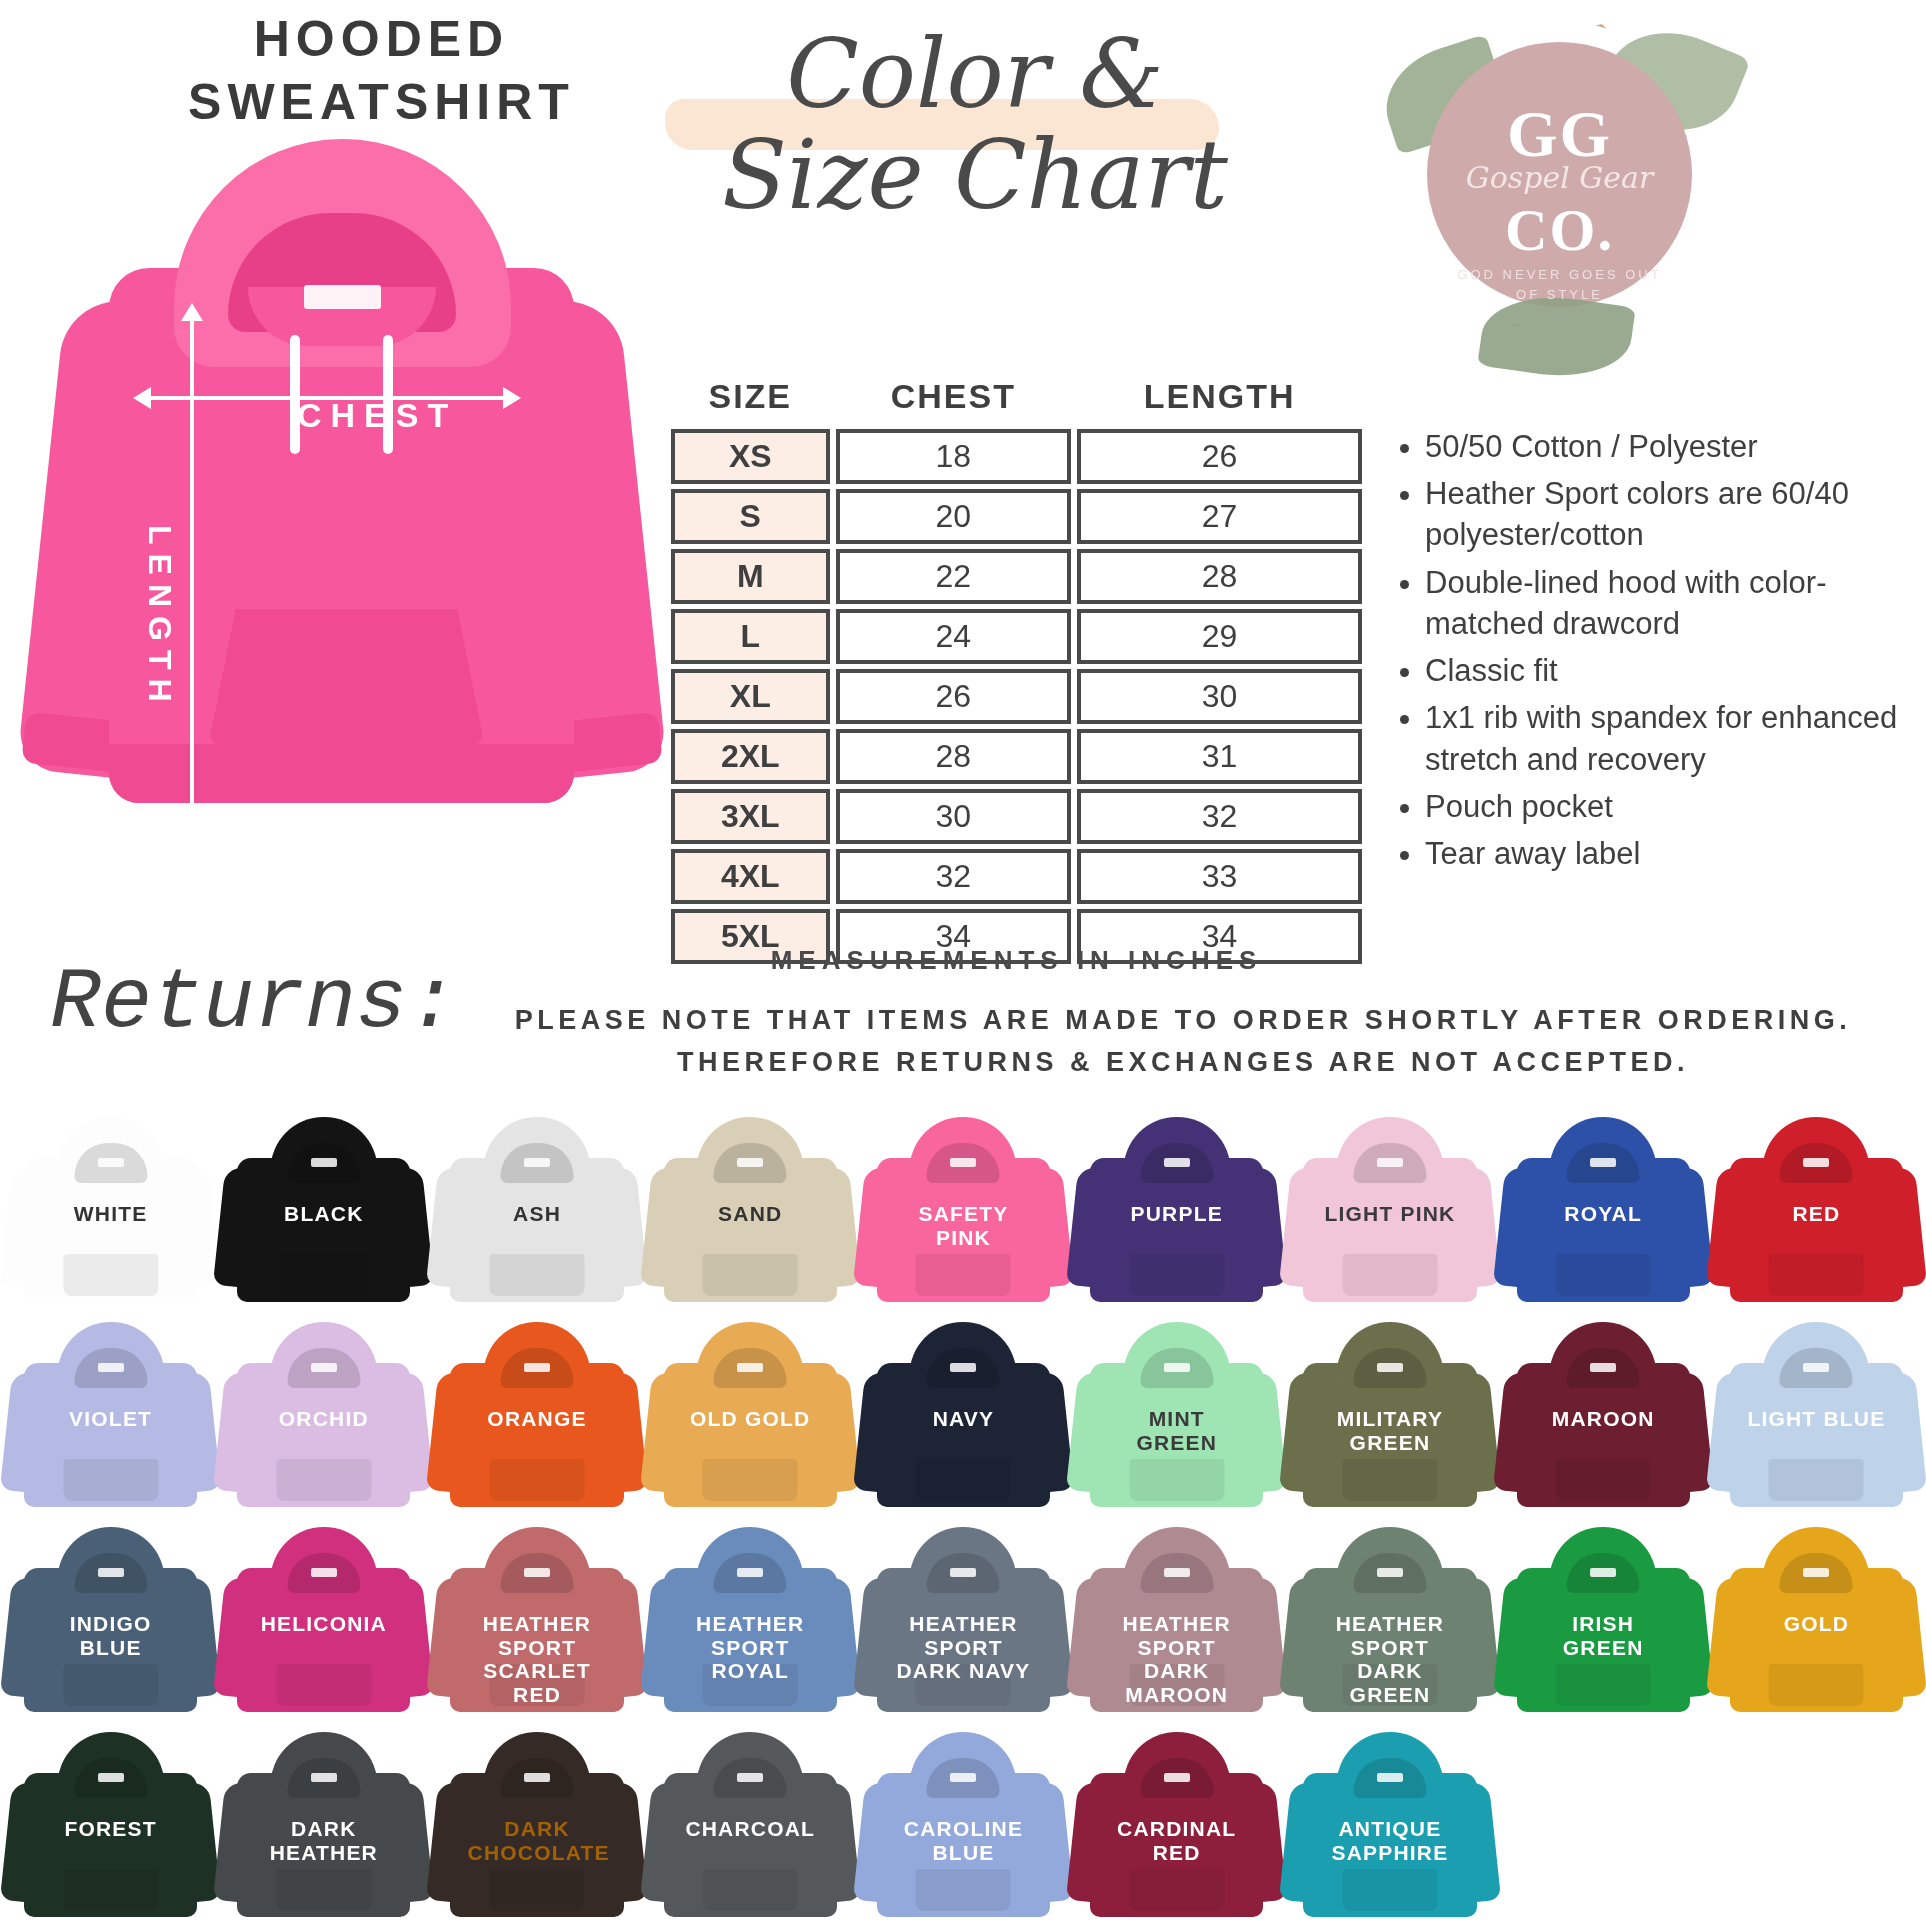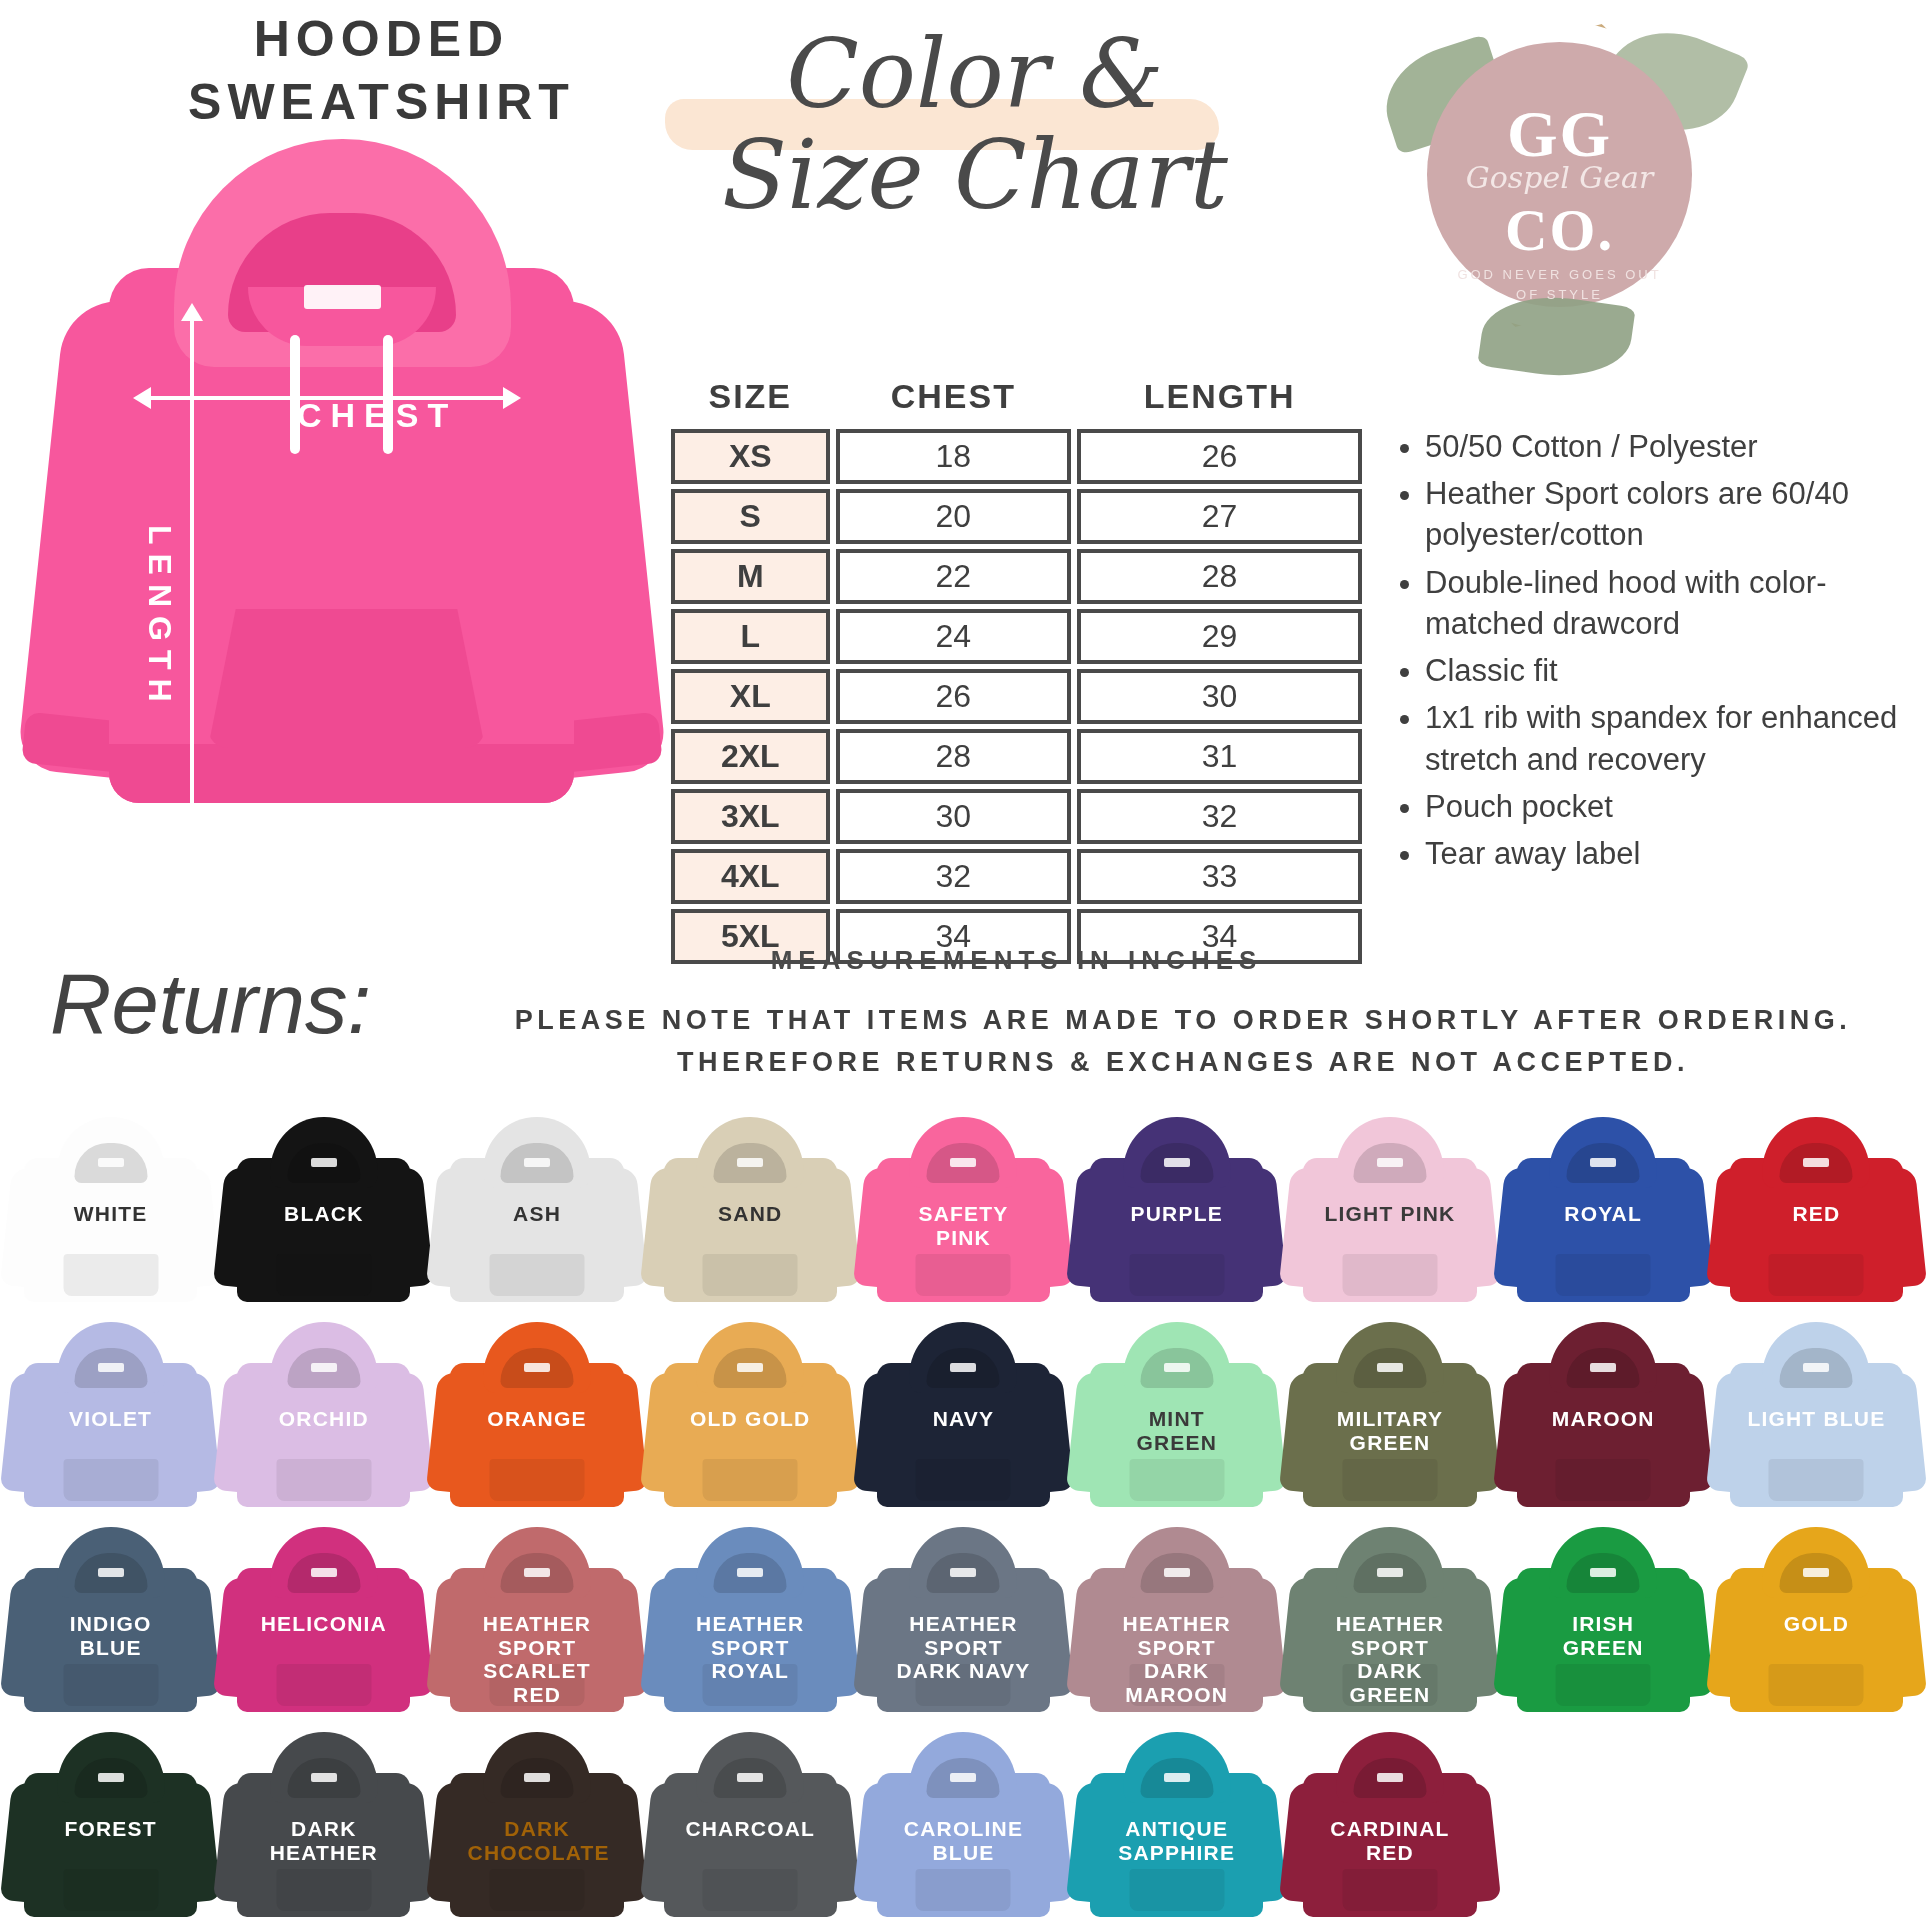--- a/index.html
+++ b/index.html
@@ -359,21 +359,21 @@
     line-height: 1.33;
     margin-bottom: 6px;
     color: #3f3f3f;
   }
 
   
   .returns-script {
     position:absolute;
     left: 50px;
     top: 955px;
-    font-family: Liberation Sans, sans-serif;
+    font-family: Liberation Mono, monospace;
     font-style: italic;
     font-size: 85px;
     color: #434343;
   }
   .returns-note {
     position:absolute;
     left: 475px;
     top: 1000px;
     width: 1416px;
     text-align:center;
@@ -918,33 +918,33 @@
       <div class="sleeveL" style="background:#93a9dc"></div>
       <div class="sleeveR" style="background:#93a9dc"></div>
       <div class="body" style="background:#93a9dc"></div>
       <div class="pocket" style="background:#93a9dc"></div>
       <div class="hood" style="background:#93a9dc"></div>
       <div class="hoodin" style="background:#93a9dc"></div>
       <div class="tag"></div>
       <div class="name" style="color:#ffffff">CAROLINE BLUE</div>
     </div>
     <div class="sw">
+      <div class="sleeveL" style="background:#8d1f3c"></div>
+      <div class="sleeveR" style="background:#8d1f3c"></div>
+      <div class="body" style="background:#8d1f3c"></div>
+      <div class="pocket" style="background:#8d1f3c"></div>
+      <div class="hood" style="background:#8d1f3c"></div>
+      <div class="hoodin" style="background:#8d1f3c"></div>
+      <div class="tag"></div>
+      <div class="name" style="color:#ffffff">CARDINAL RED</div>
+    </div>
+    <div class="sw">
       <div class="sleeveL" style="background:#1b9fb0"></div>
       <div class="sleeveR" style="background:#1b9fb0"></div>
       <div class="body" style="background:#1b9fb0"></div>
       <div class="pocket" style="background:#1b9fb0"></div>
       <div class="hood" style="background:#1b9fb0"></div>
       <div class="hoodin" style="background:#1b9fb0"></div>
       <div class="tag"></div>
       <div class="name" style="color:#ffffff">ANTIQUE SAPPHIRE</div>
     </div>
-    <div class="sw">
-      <div class="sleeveL" style="background:#8d1f3c"></div>
-      <div class="sleeveR" style="background:#8d1f3c"></div>
-      <div class="body" style="background:#8d1f3c"></div>
-      <div class="pocket" style="background:#8d1f3c"></div>
-      <div class="hood" style="background:#8d1f3c"></div>
-      <div class="hoodin" style="background:#8d1f3c"></div>
-      <div class="tag"></div>
-      <div class="name" style="color:#ffffff">CARDINAL RED</div>
-    </div>
   </div>
 
 
 </body></html>

